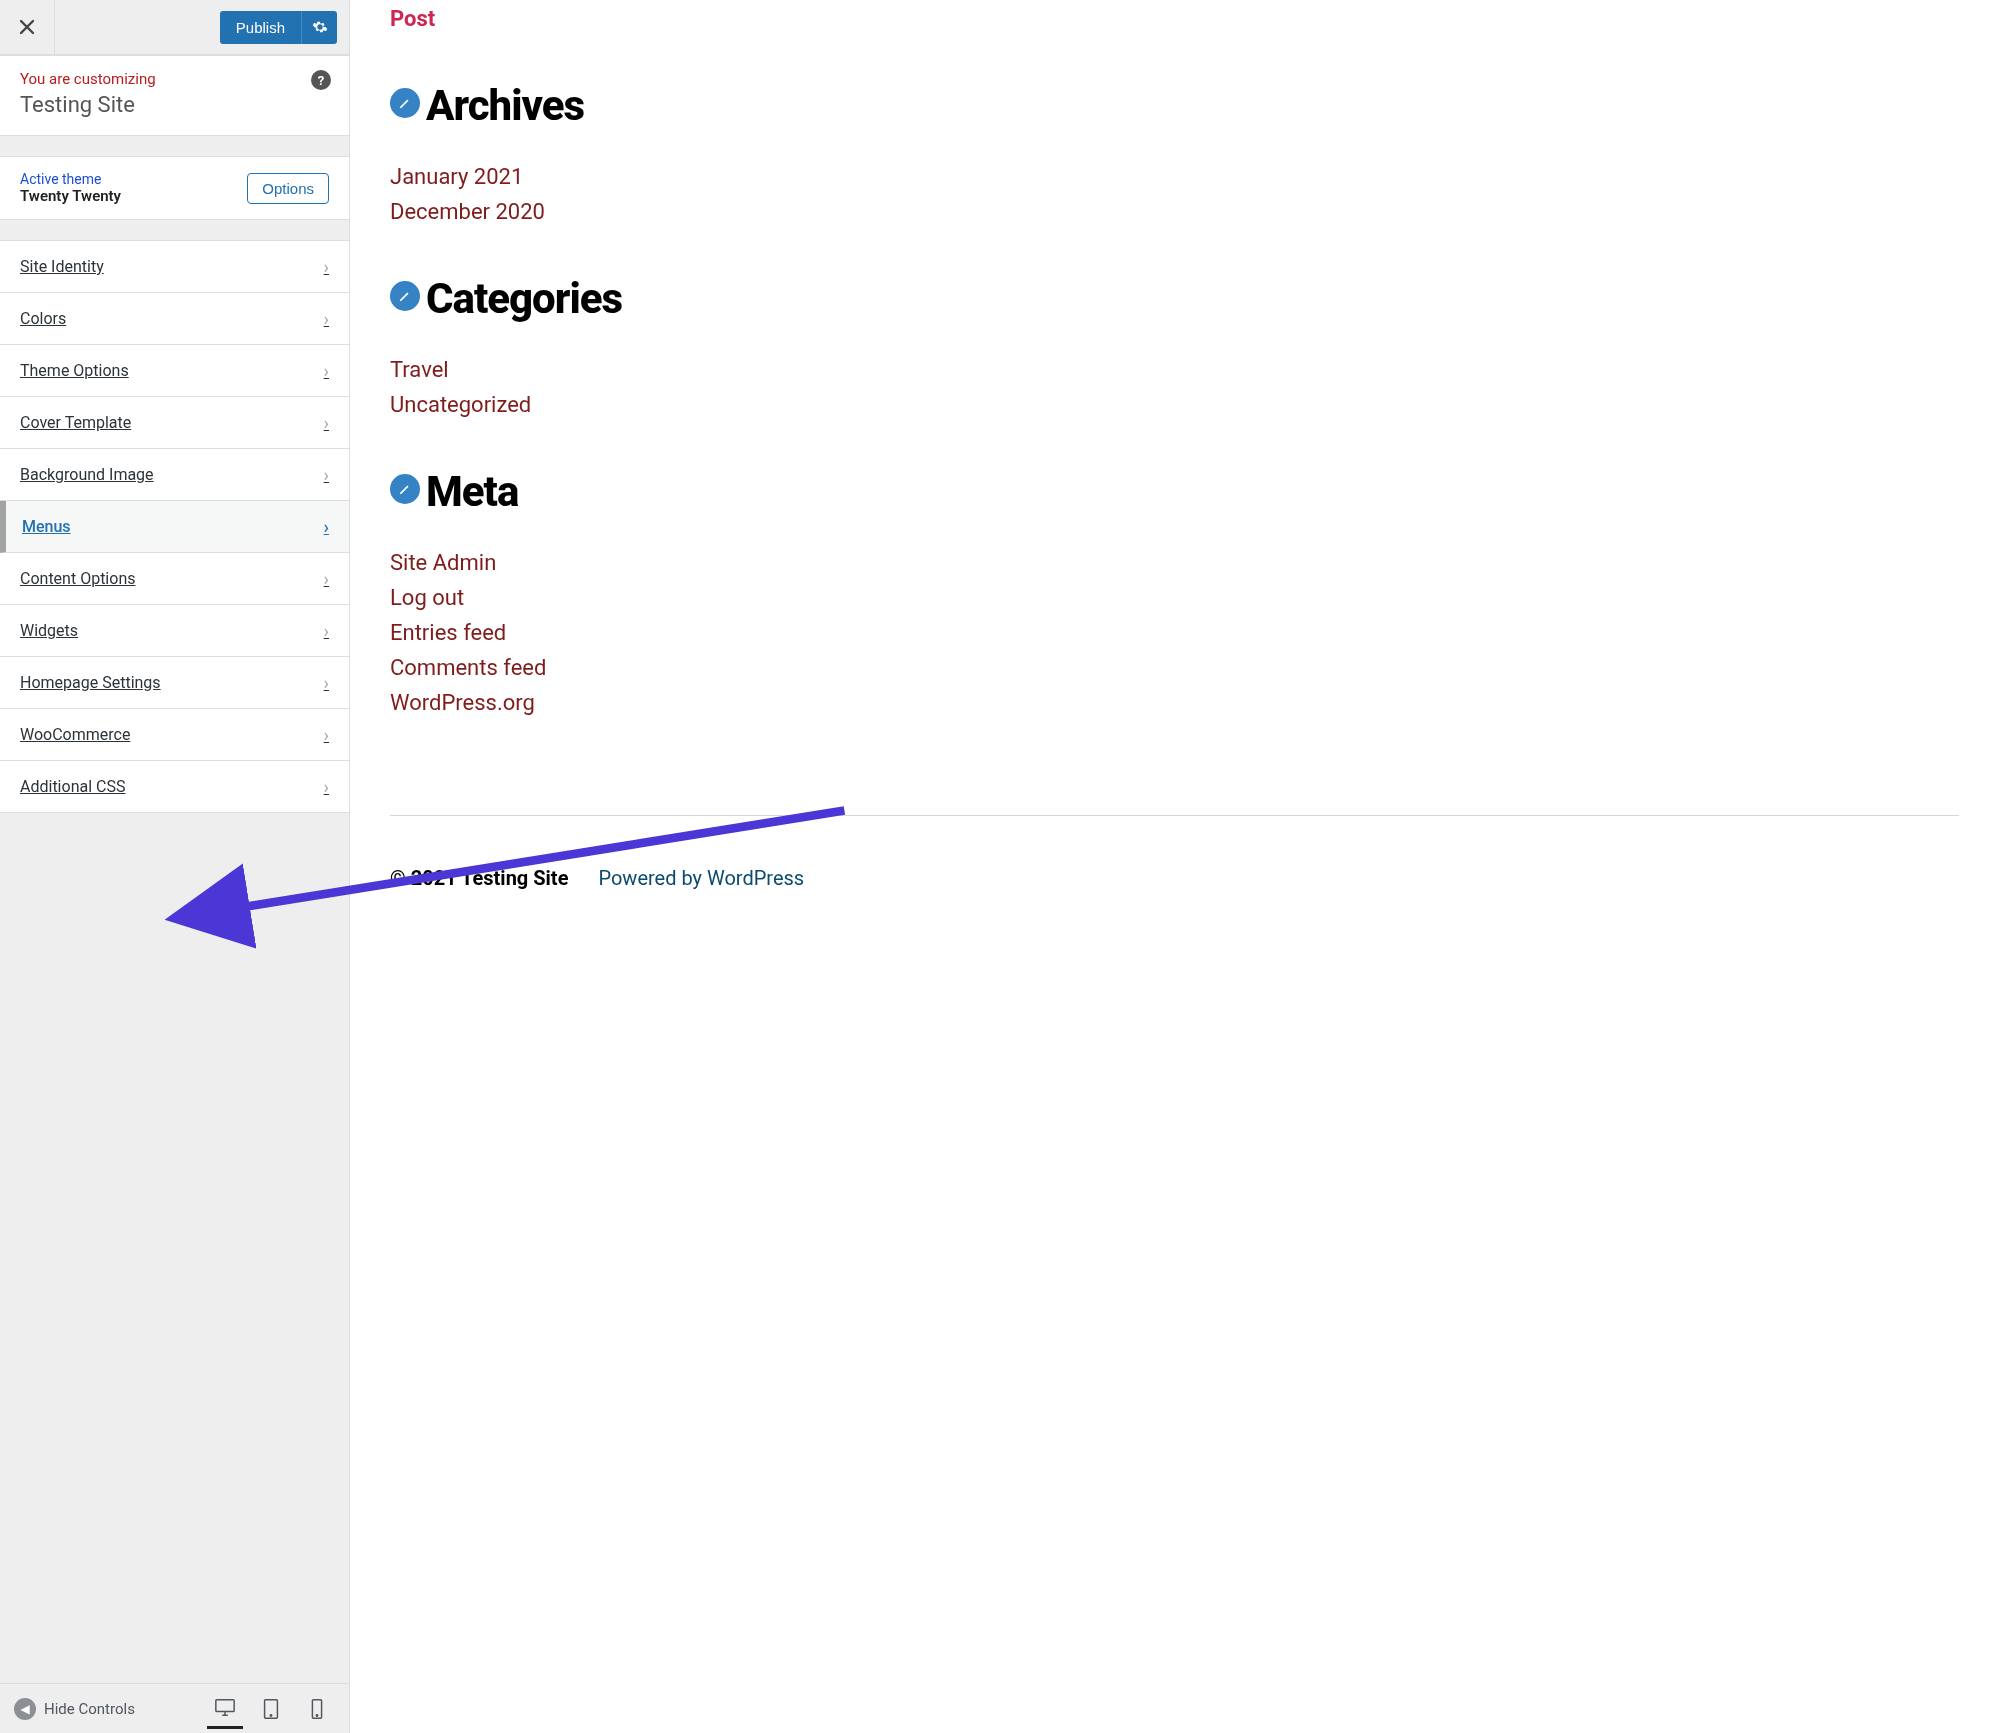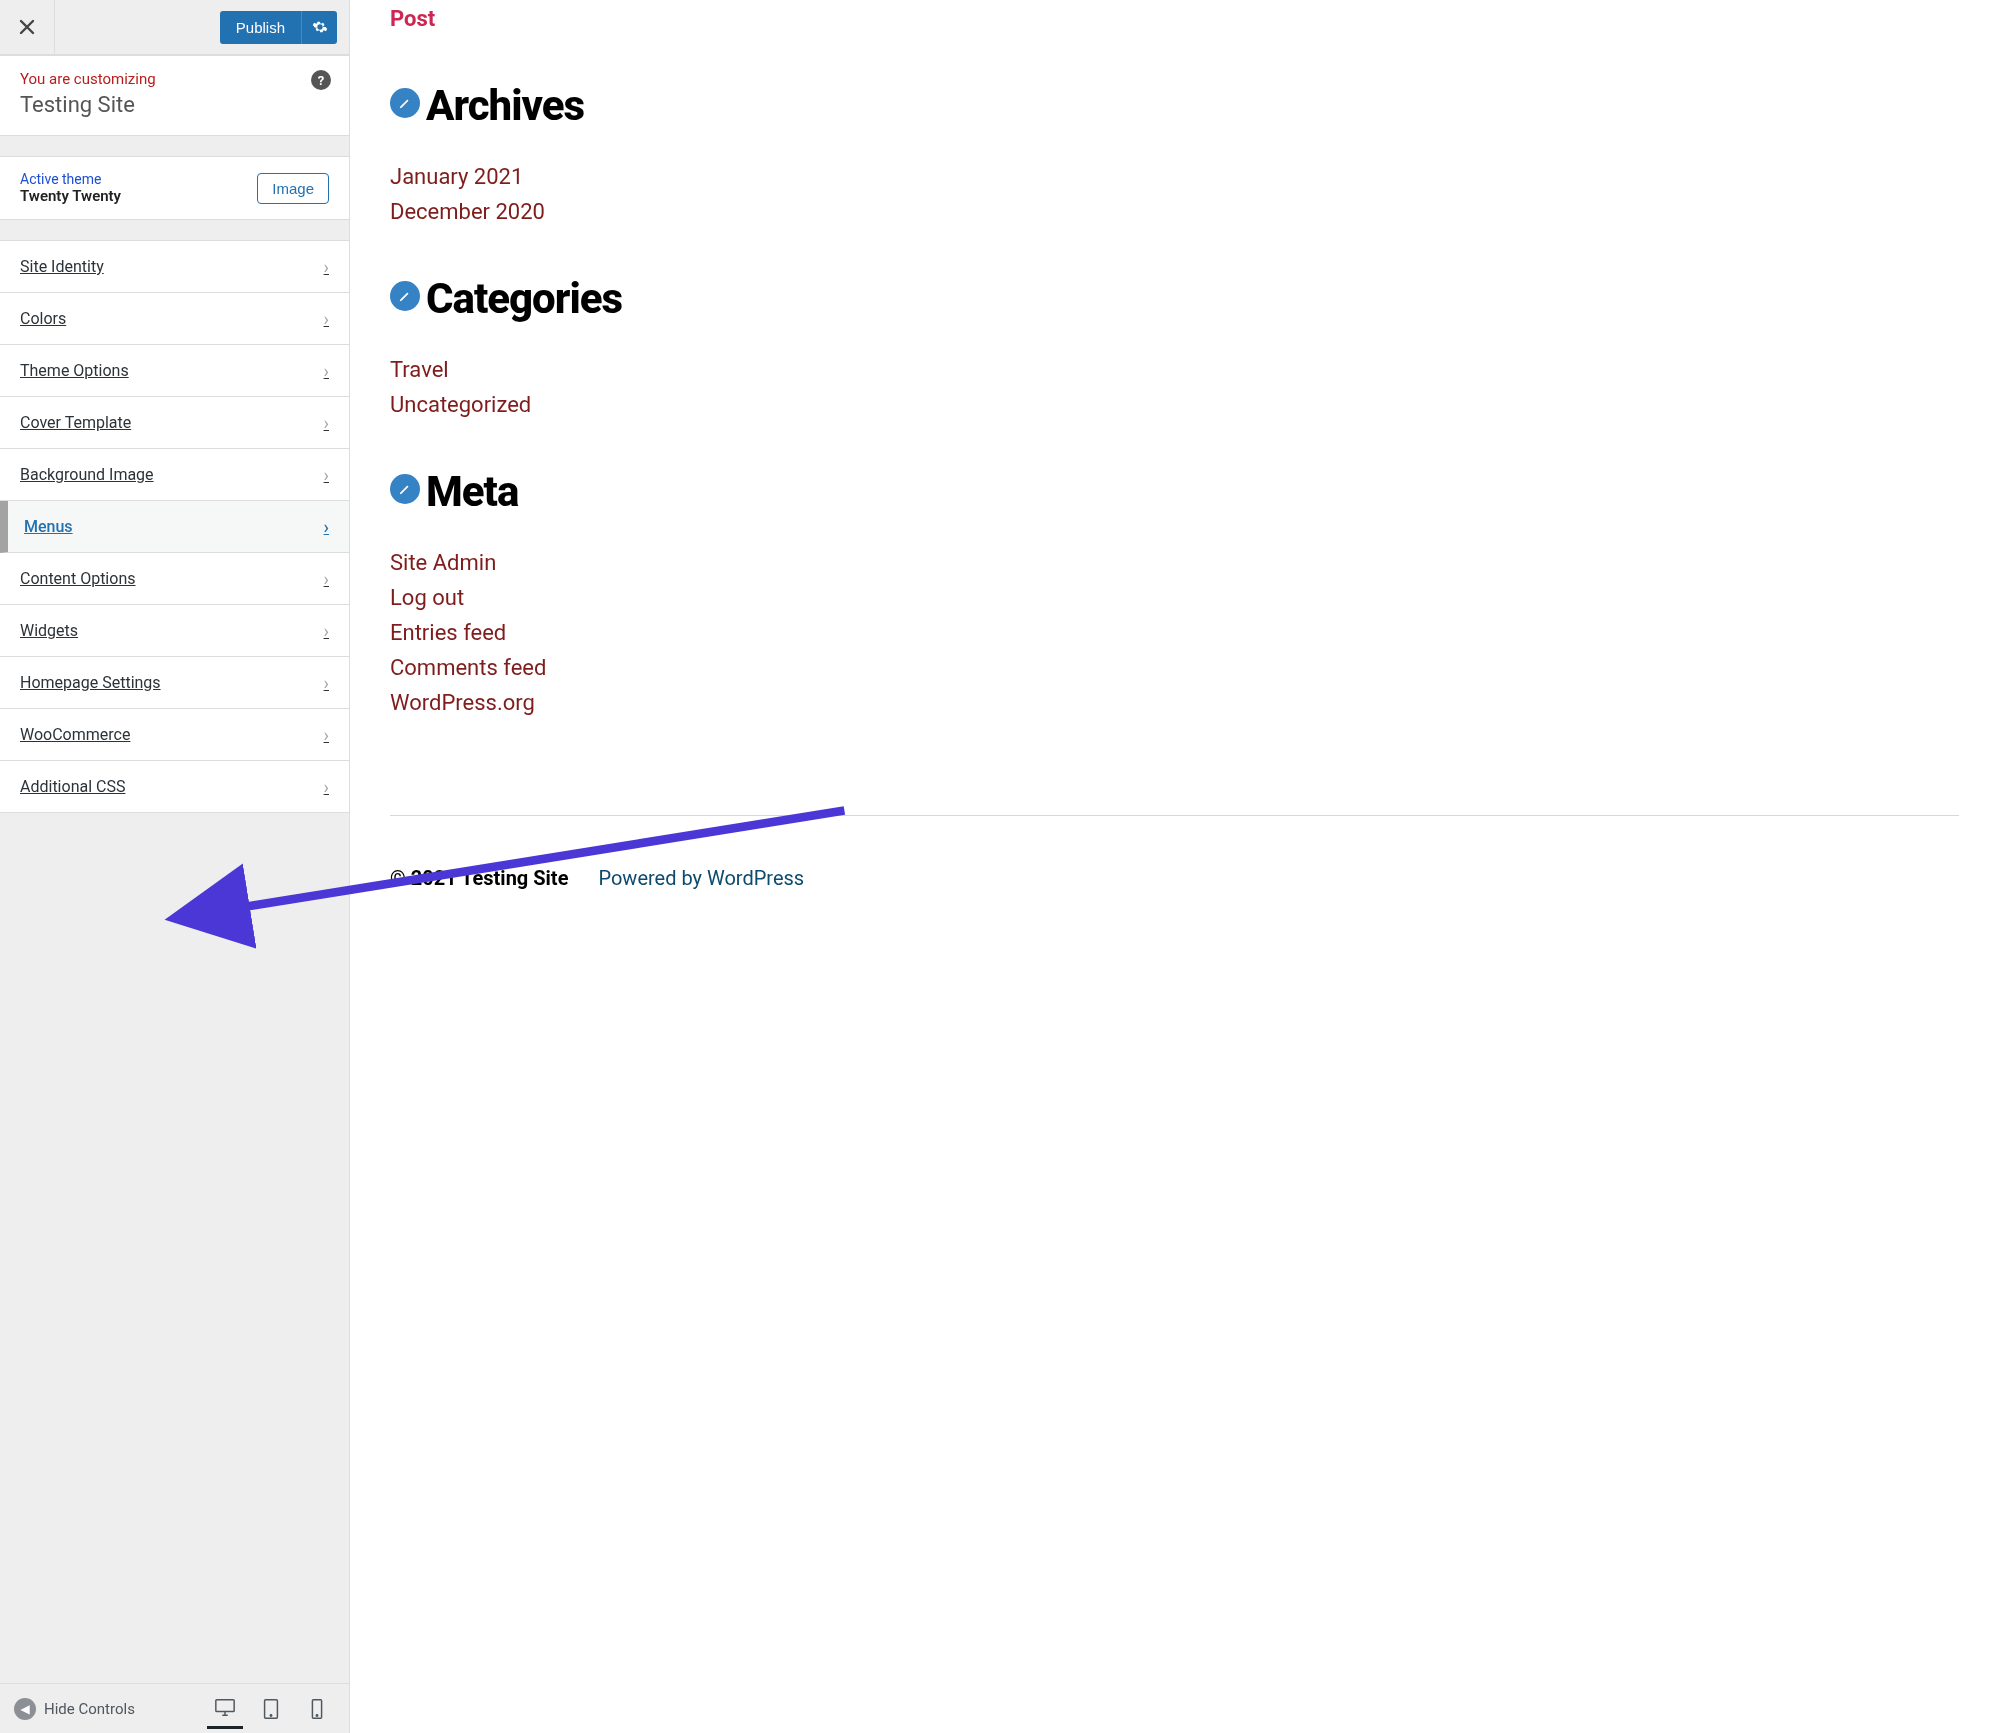--- a/index.html
+++ b/index.html
@@ -112,21 +112,21 @@
     color: #2c3338;
     border-bottom: 1px solid #ddd;
     background: #fff;
     cursor: pointer;
     text-decoration: underline;
   }
   .nav-item.active {
     background: #f6f7f7;
     color: #2271b1;
     font-weight: 500;
-    border-left: 8px solid #a3a3a3;
+    border-left: 6px solid #a3a3a3;
     padding-left: 16px;
     text-align: center;
   }
   .nav-item.active .chev { color:#2271b1; }
   .chev { color:#a7aaad; font-size:18px; }
 
   .sidebar-filler { flex: 1; background: #eee; }
 
   .device-bar {
     height: 50px;
@@ -253,21 +253,21 @@
     <div class="help-icon">?</div>
   </div>
 
   <div class="sidebar-gap"></div>
 
   <div class="theme-block">
     <div>
       <div class="active-theme-label">Active theme</div>
       <div class="theme-name">Twenty Twenty</div>
     </div>
-    <button class="change-btn">Image</button>
+    <button class="change-btn">Options</button>
   </div>
 
   <div class="sidebar-gap"></div>
 
   <div class="nav-list">
     <div class="nav-item">
         <span>Site Identity</span>
         <span class="chev">›</span>
       </div>
     <div class="nav-item">

